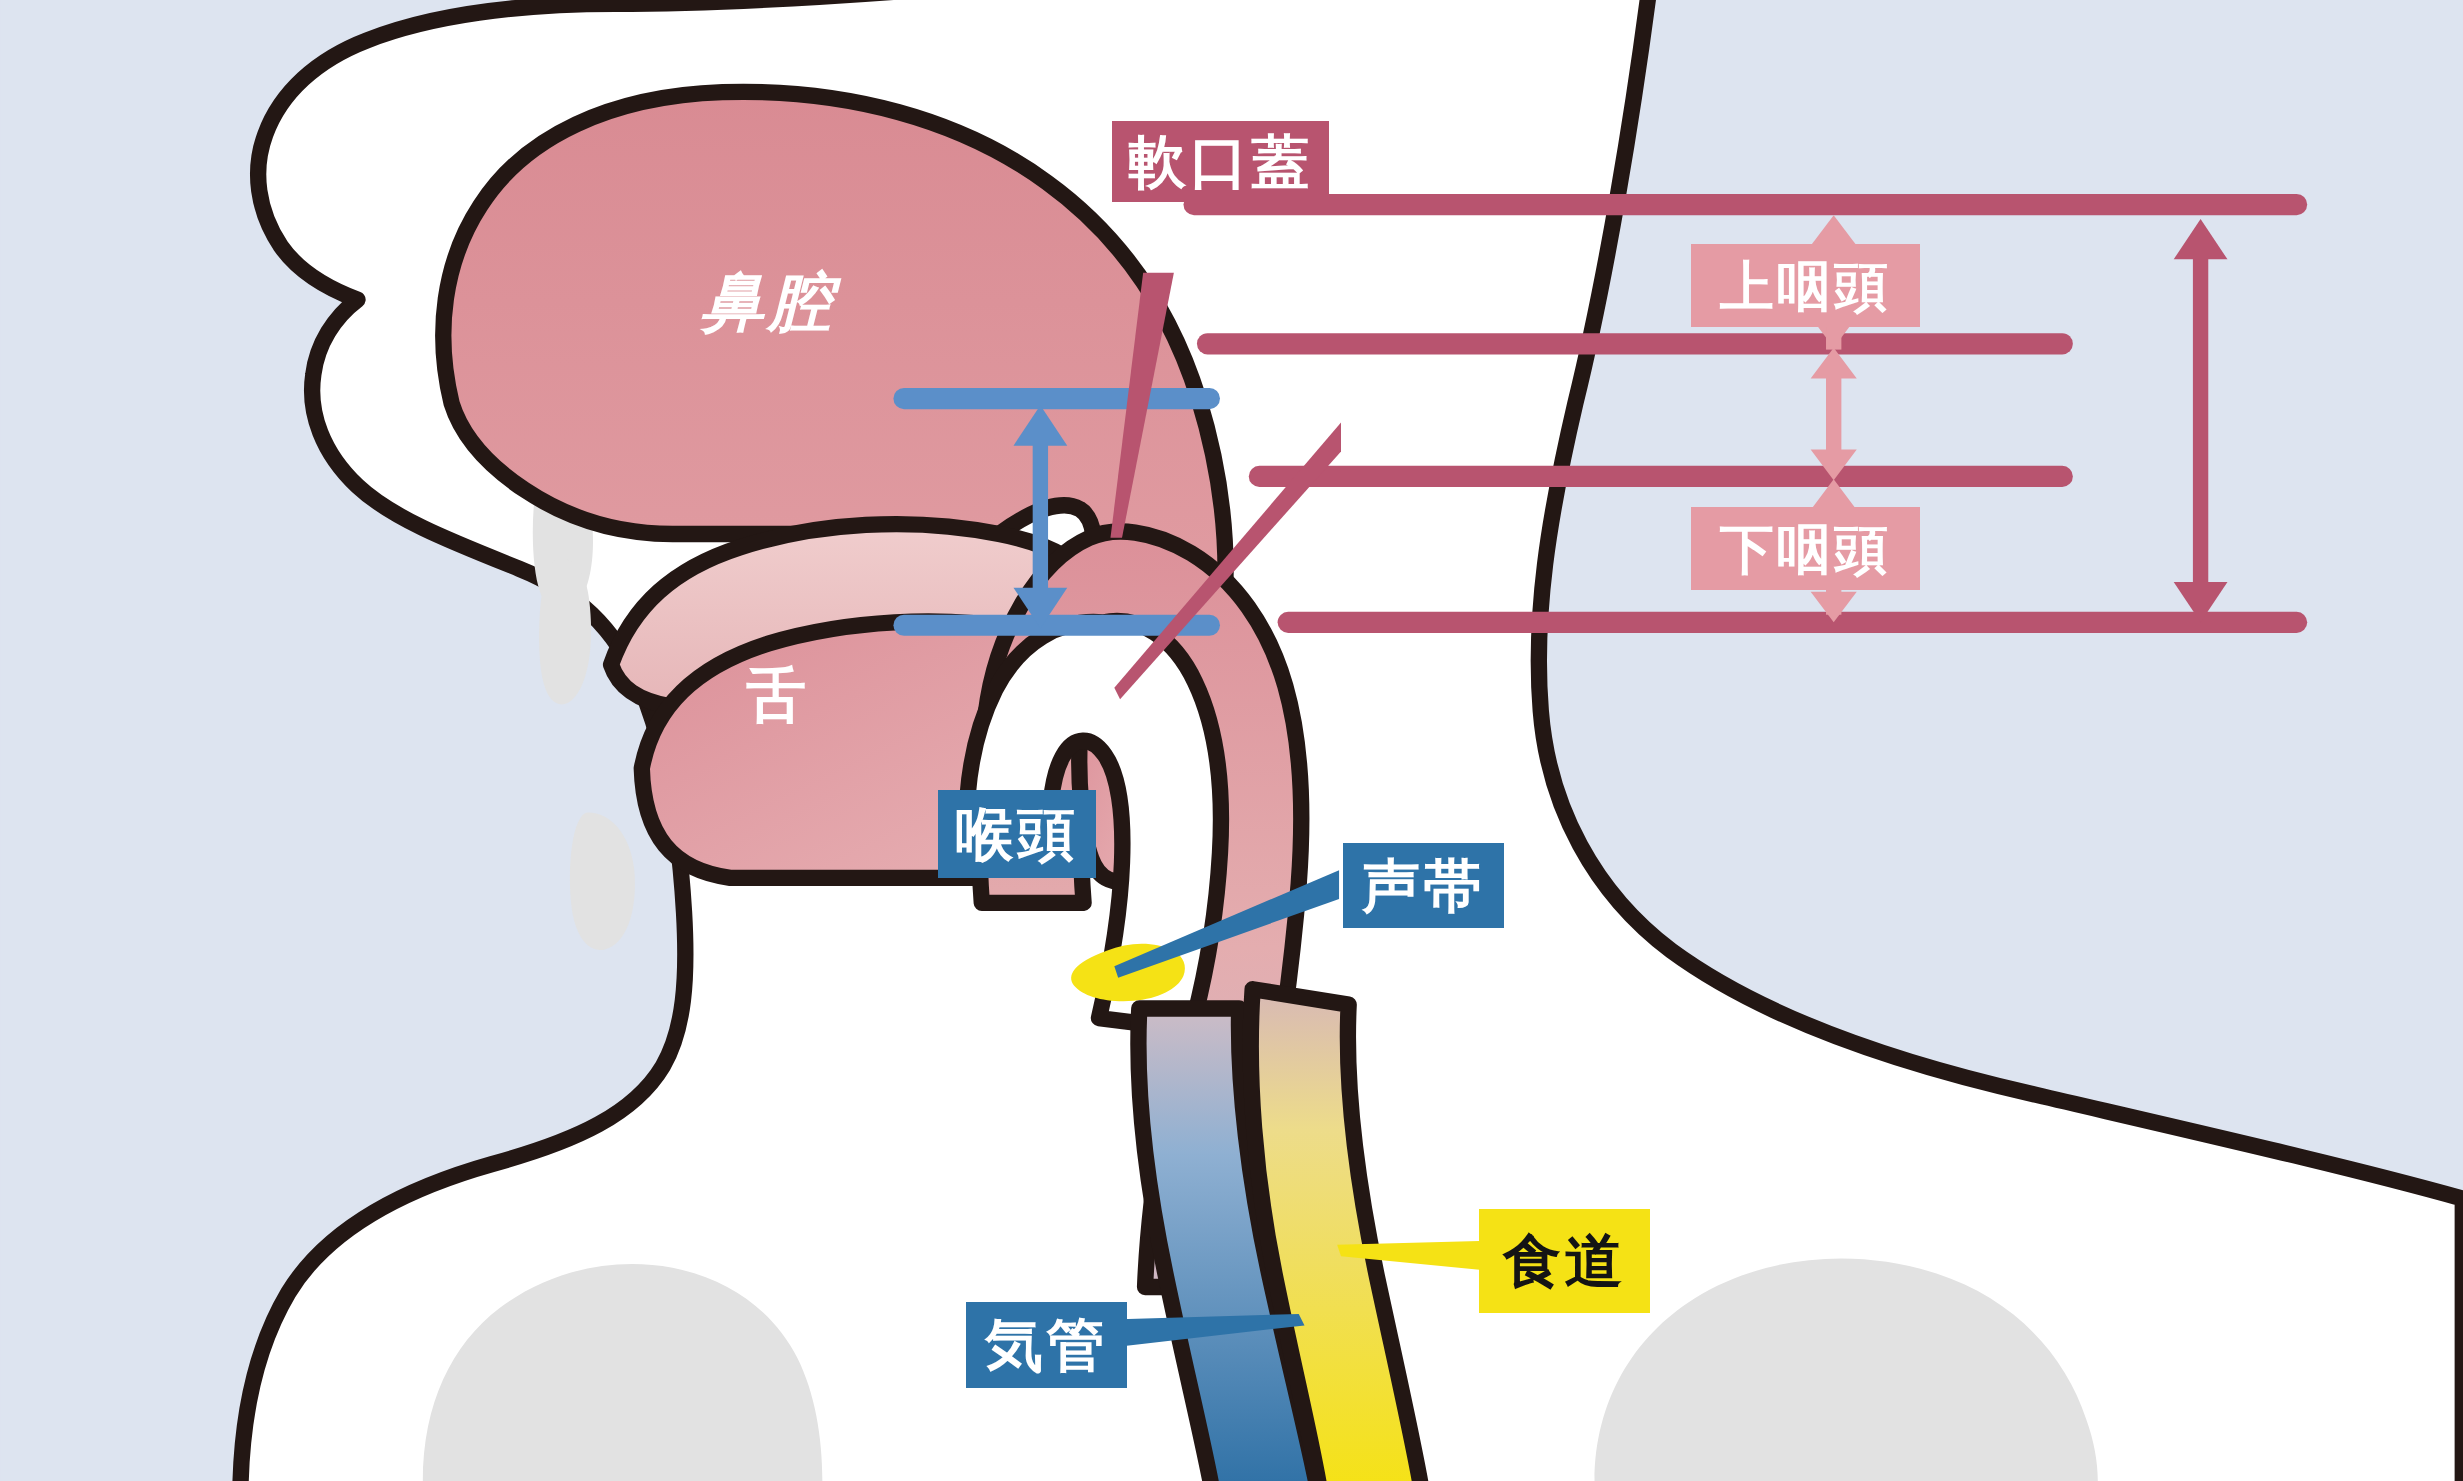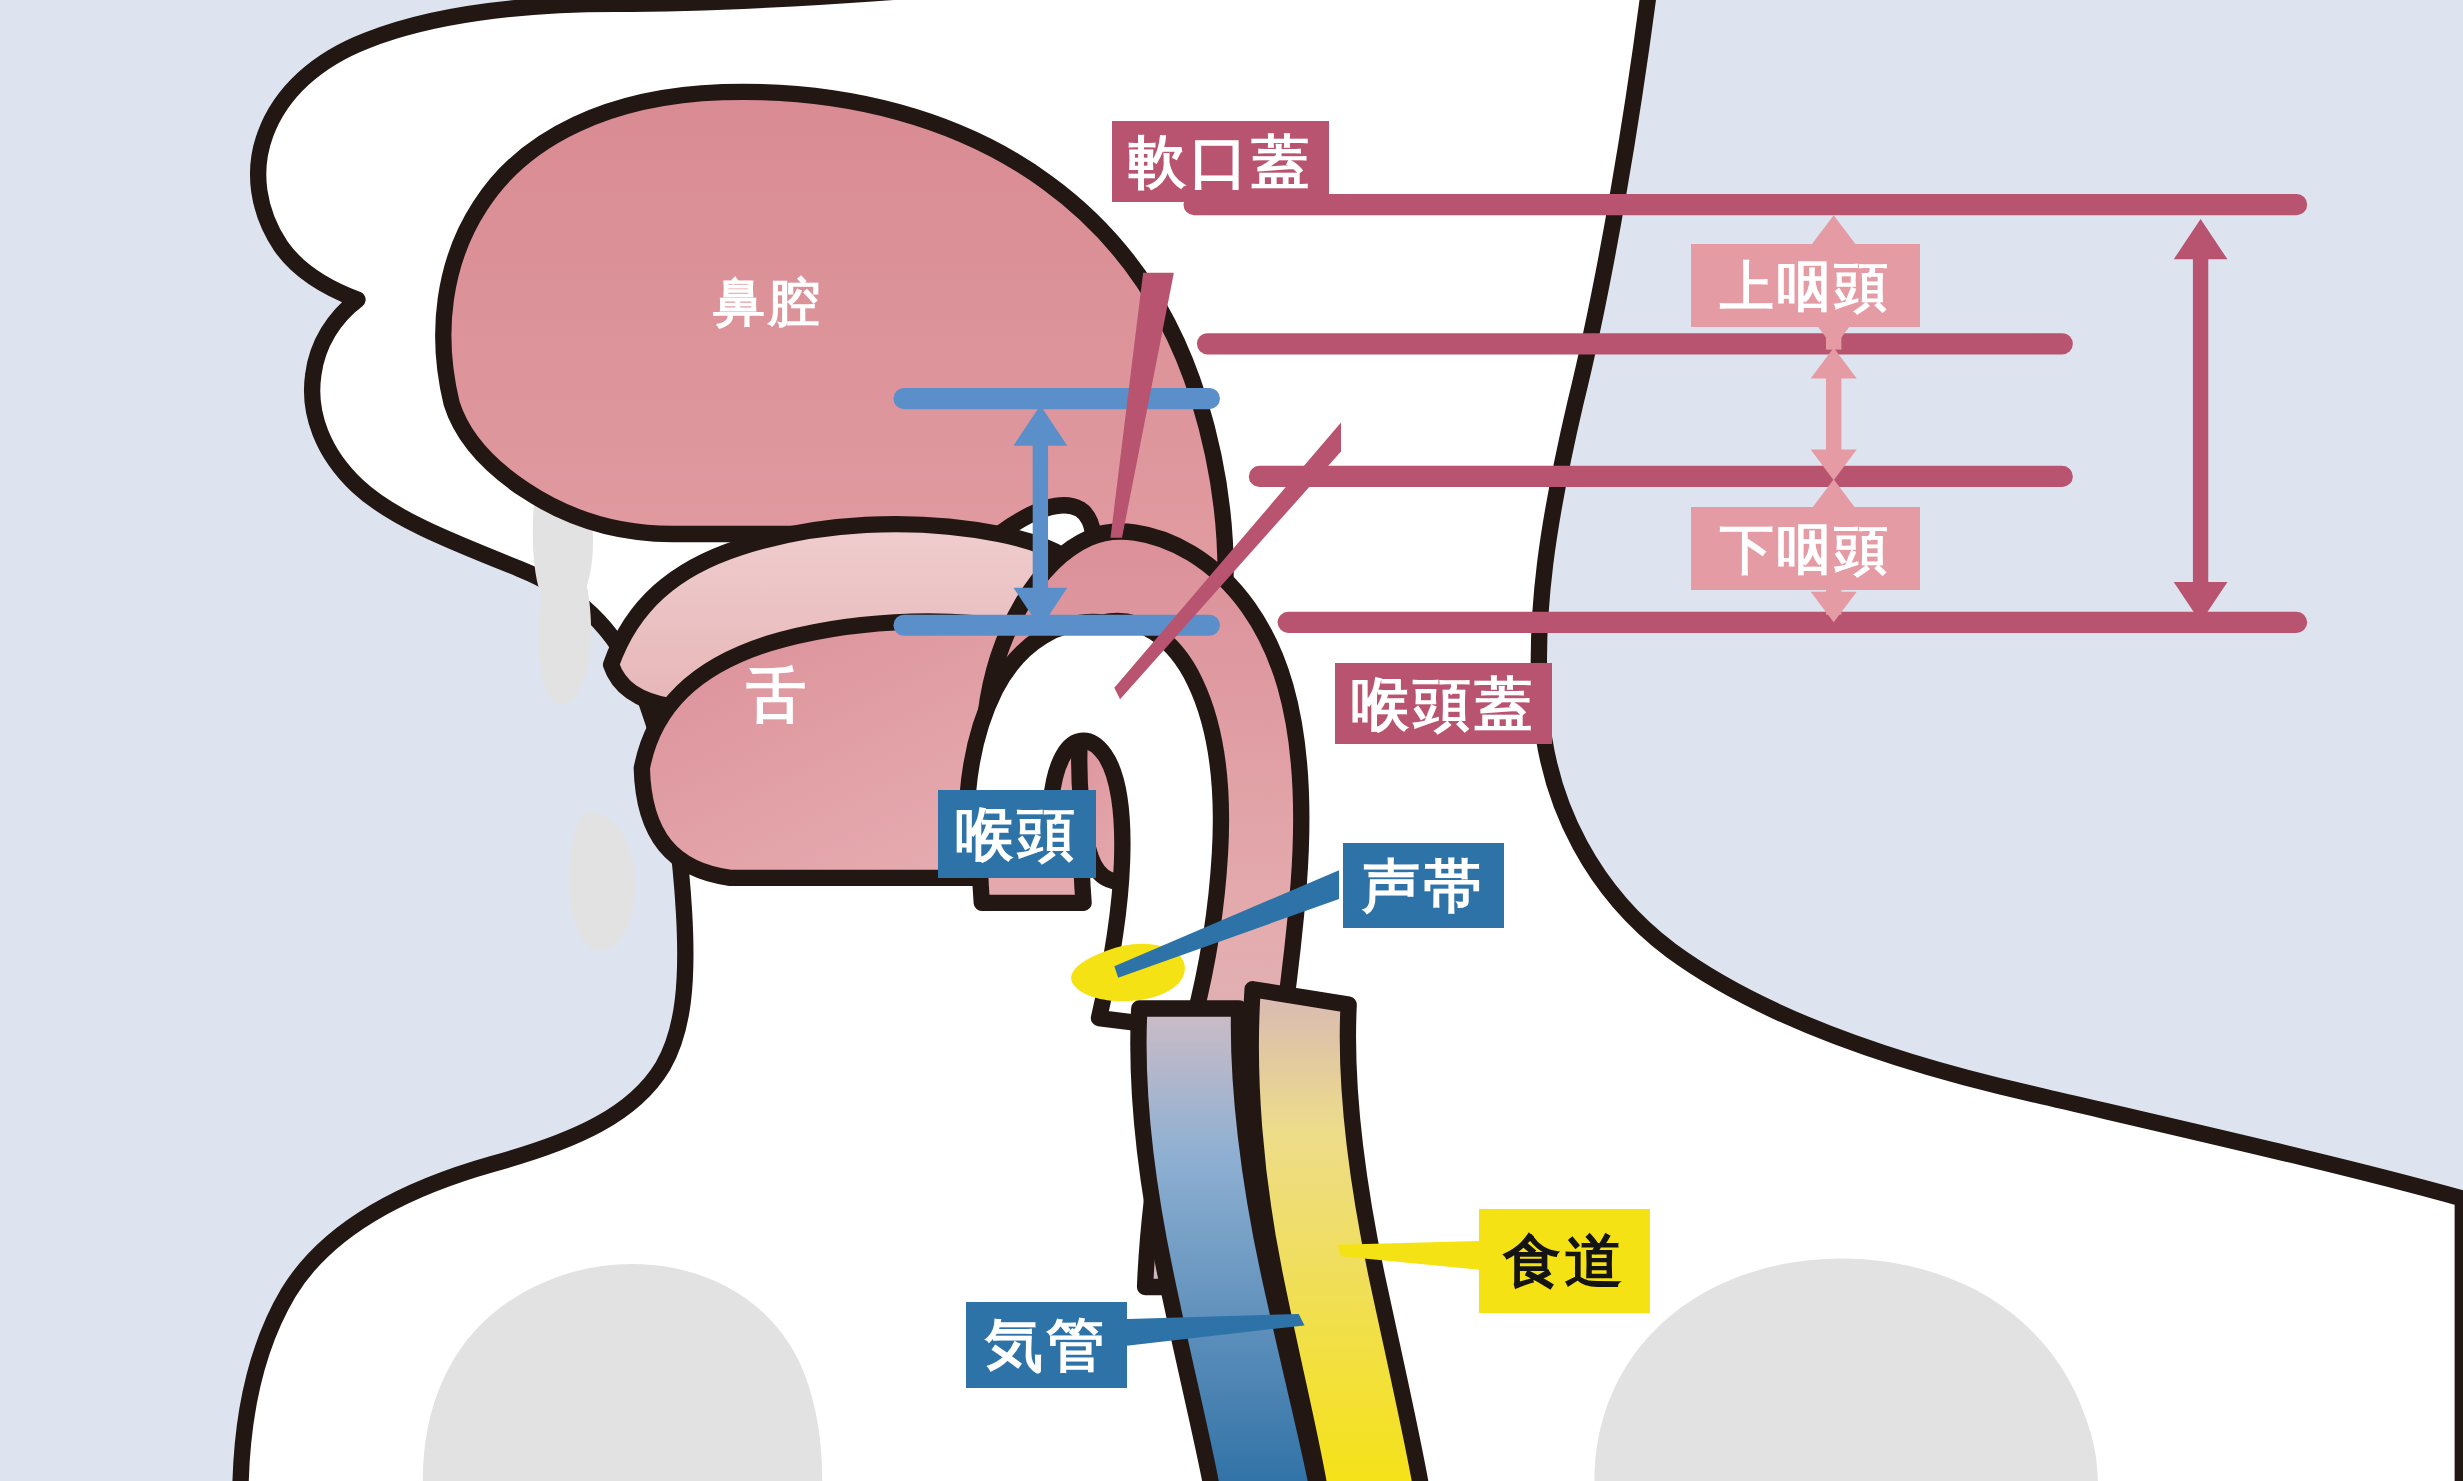--- a/index.html
+++ b/index.html
@@ -36,21 +36,21 @@
   }
   .lbl-dark{ background:#b8546f; color:#ffffff; }
   .lbl-mid { background:#e59ba4; color:#ffffff; }
   .lbl-blue{ background:#2e73a8; color:#ffffff; }
   .lbl-yellow{ background:#f5e215; color:#141414; }
   .lbl-plain{ background:transparent; color:#ffffff; }
 
   .s-big   { font-size:58px; }
   .s-mid   { font-size:54px; }
   .s-tongue{ font-size:60px; }
-  .s-nasal { font-size:52px; }
+  .s-nasal { font-size:64px;font-style:italic; }
 </style>
 </head>
 <body>
 
 <div id="stage">
 
 <svg id="svgroot" viewBox="0 0 2564 1542" xmlns="http://www.w3.org/2000/svg">
 
   <defs>
     <linearGradient id="gMucosa" x1="0" y1="0" x2="0" y2="1">
@@ -273,23 +273,20 @@
 </div>
 
 <div class="lbl lbl-dark s-big" style="left:1112px; top:121px; width:217px; height:81px;">
   <span>軟口蓋</span>
 </div>
 
 <div class="lbl lbl-plain s-tongue" style="left:730px; top:661px; width:96px; height:69px;">
   <span>舌</span>
 </div>
 
-<div class="lbl lbl-dark s-big" style="left:1335px; top:663px; width:217px; height:81px;">
-  <span>喉頭蓋</span>
-</div>
 
 <div class="lbl lbl-blue s-big" style="left:938px; top:790px; width:158px; height:88px;">
   <span>喉頭</span>
 </div>
 
 <div class="lbl lbl-blue s-big" style="left:1343px; top:843px; width:161px; height:85px;">
   <span>声帯</span>
 </div>
 
 <div class="lbl lbl-blue s-big" style="left:966px; top:1302px; width:161px; height:86px;">

